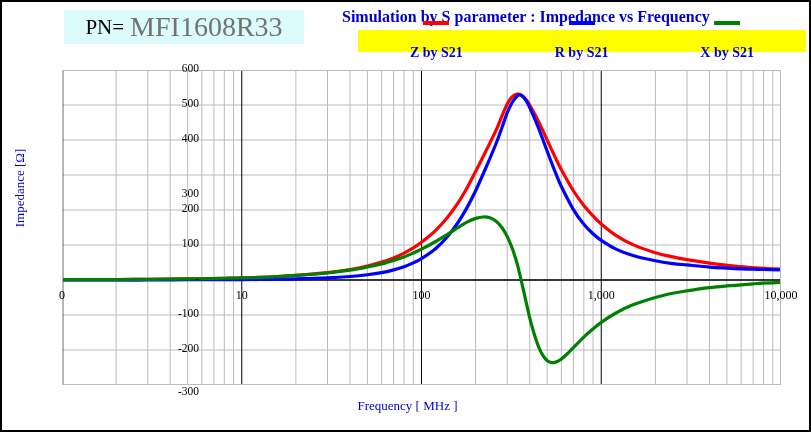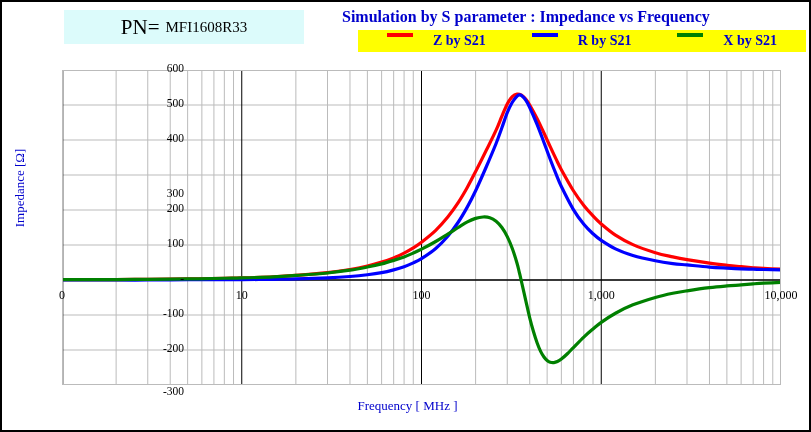--- a/index.html
+++ b/index.html
@@ -33,22 +33,22 @@
     align-items: center;
     justify-content: center;
     gap: 6px;
   }
   #pn-label {
     font-size: 21px;
     color: #000000;
     font-family: "Liberation Serif", serif;
   }
   #pn-value {
-    font-size: 15px;
-    color: #000000;
+    font-size: 28px;
+    color: #737373;
     font-family: "Liberation Serif", serif;
   }
 
   
   #chart-title {
     position: absolute;
     left: 340px;
     top: 6px;
     width: 440px;
     font-size: 16px;
@@ -67,21 +67,23 @@
     height: 22px;
     background: #ffff00;
     display: flex;
     align-items: center;
     justify-content: space-around;
     padding: 0 6px;
     box-sizing: border-box;
   }
   .legend-entry {
     display: flex;
+    align-items: center;
     gap: 20px;
+    flex-direction: column;
   }
   .legend-swatch {
     display: block;
     width: 26px;
     height: 4px;
   }
   .legend-text {
     font-size: 14px;
     font-weight: bold;
     color: #0000cc;
@@ -99,21 +101,21 @@
   }
   #plot-svg {
     position: absolute;
     left: 0;
     top: 0;
   }
 
   
   .ytick {
     position: absolute;
-    right: 15px;
+    right: 0;
     text-align: right;
     font-size: 11.5px;
     color: #000000;
     font-family: "Liberation Serif", serif;
     white-space: nowrap;
   }
   #ytick-layer {
     position: absolute;
     left: 150px;
     top: 68px;

